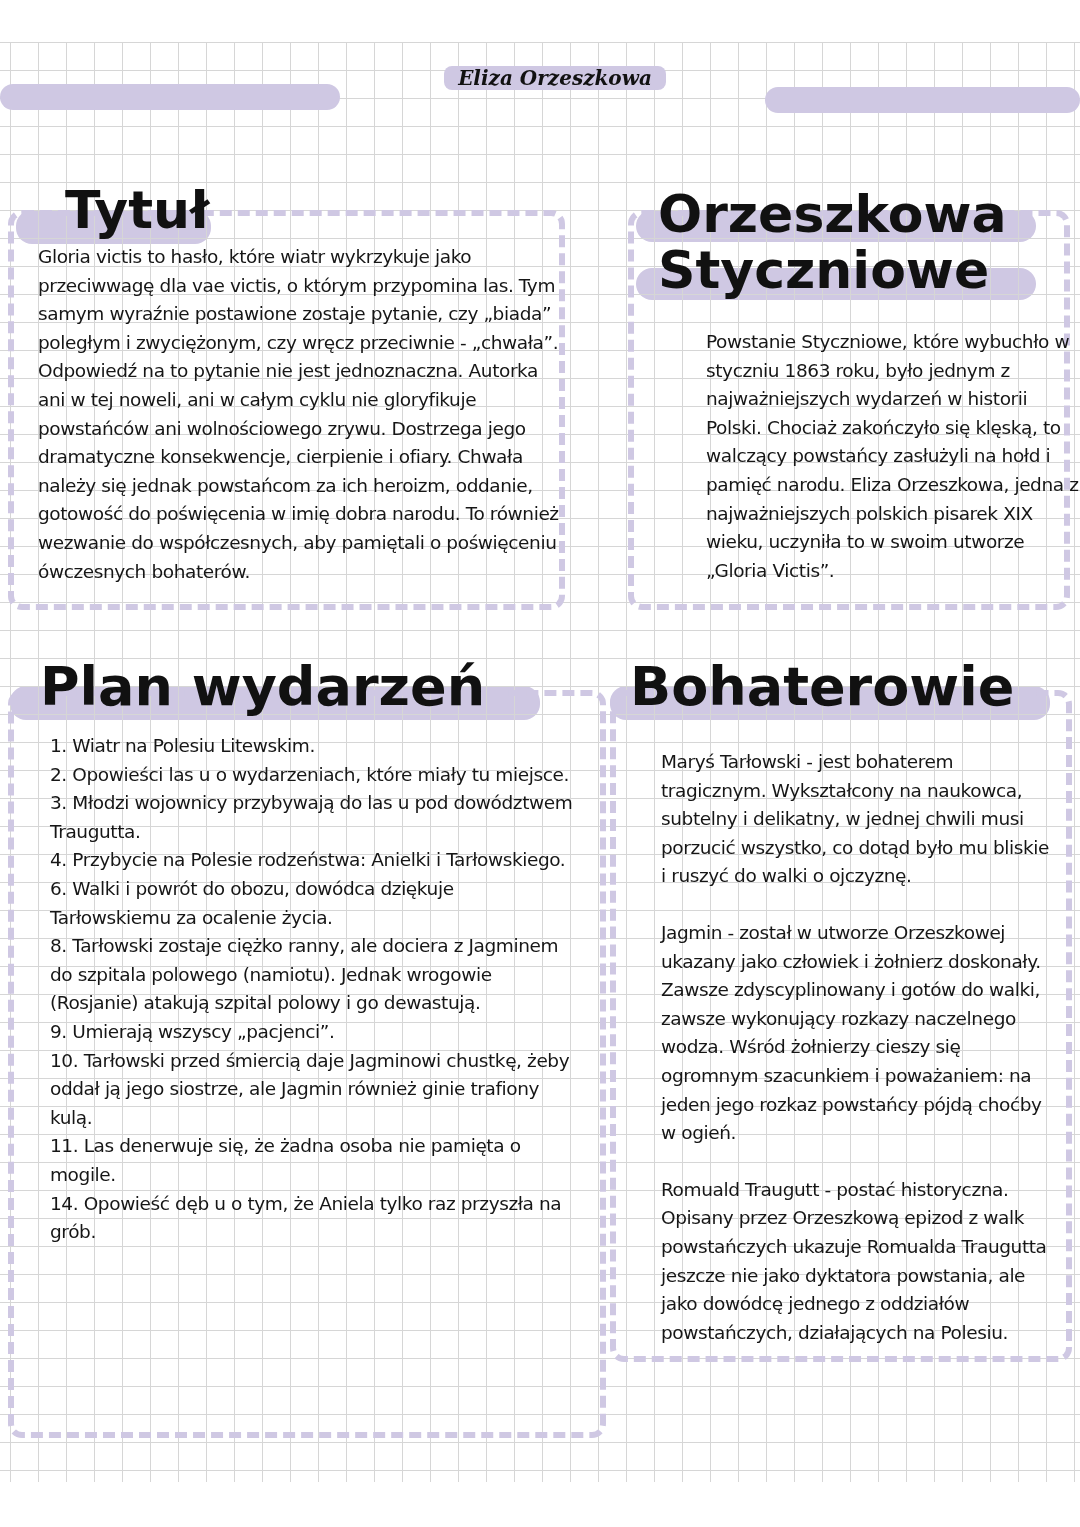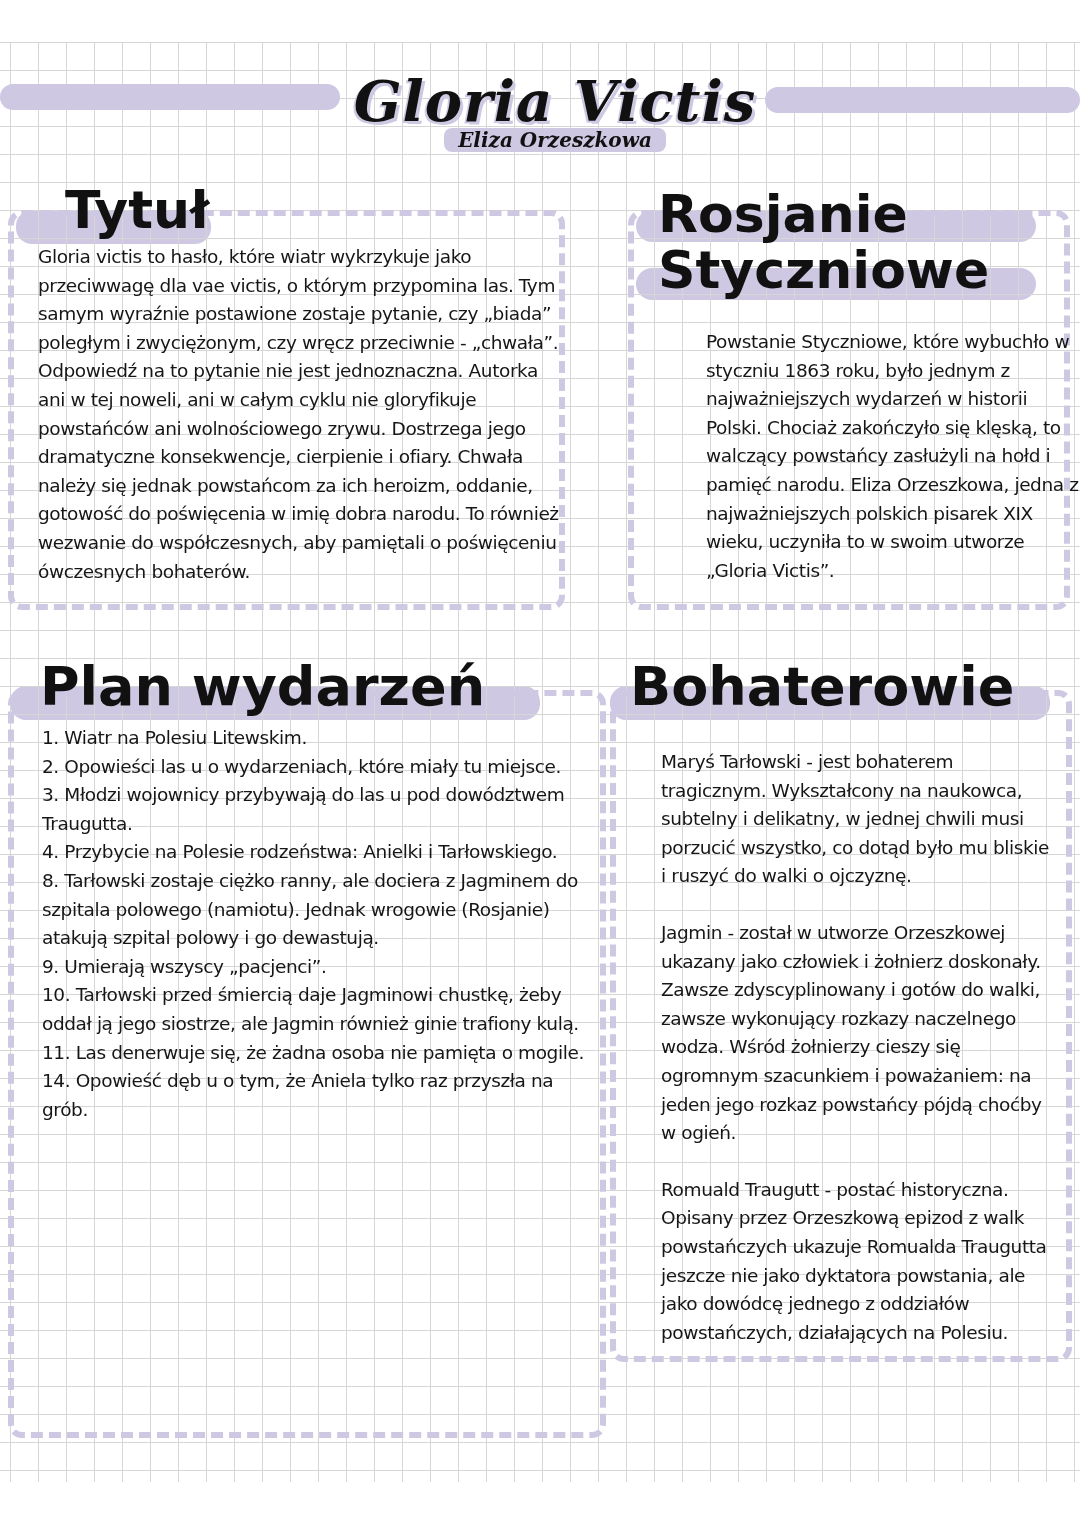--- a/index.html
+++ b/index.html
@@ -36,68 +36,68 @@
   .heading {
     position: absolute; font-family: "DejaVu Sans", sans-serif; font-weight: bold;
     color: #111; line-height: 1.0;
   }
   .heading .pill { position: absolute; background: #cfc8e3; border-radius: 16px; z-index: -1; }
   .text {
     position: absolute; font-family: "DejaVu Sans", sans-serif; font-size: 18.5px;
     line-height: 28.6px; color: #161616; letter-spacing: -0.4px;
   }
   .text p { margin: 0; }
-  .list { margin: 0; padding: 0; list-style: none; }
+  .list { margin: 8px; padding: 0; list-style: none; }
   .list li { margin: 0; }
   .gap { height: 28px; }
 </style>
 </head>
 <body>
 
 <div class="grid"></div>
 
 <div class="bar" style="left:0; top:84px; width:340px;"></div>
 <div class="bar" style="left:765px; top:87px; width:315px;"></div>
 
 <div class="title-wrap">
-  <div class="title">Gloria Victis</div>
   <div class="subtitle">Eliza Orzeszkowa</div>
 </div>
 
 <div class="frame" style="left:8px; top:210px; width:545px; height:388px;"></div>
 <div class="heading" style="left:38px; top:184px; font-size:52px;padding-left:27px;">
   <span class="pill" style="left:-22px; top:26px; width:195px; height:34px;"></span>
   <span>Tytuł</span>
 </div>
 <div class="text" style="left:38px; top:243px; width:525px;">
   <p>Gloria victis to hasło, które wiatr wykrzykuje jako przeciwwagę dla vae victis, o którym przypomina las. Tym samym wyraźnie postawione zostaje pytanie, czy „biada” poległym i zwyciężonym, czy wręcz przeciwnie - „chwała”. Odpowiedź na to pytanie nie jest jednoznaczna. Autorka ani w tej noweli, ani w całym cyklu nie gloryfikuje powstańców ani wolnościowego zrywu. Dostrzega jego dramatyczne konsekwencje, cierpienie i ofiary. Chwała należy się jednak powstańcom za ich heroizm, oddanie, gotowość do poświęcenia w imię dobra narodu. To również wezwanie do współczesnych, aby pamiętali o poświęceniu ówczesnych bohaterów.</p>
 </div>
 
 <div class="frame" style="left:628px; top:210px; width:430px; height:388px;"></div>
 <div class="heading" style="left:658px; top:186px; font-size:52px; line-height:56px;">
   <span class="pill" style="left:-22px; top:24px; width:400px; height:32px;"></span>
   <span class="pill" style="left:-22px; top:82px; width:400px; height:32px;"></span>
-  <div>Rosjanie</div>
+  <div>Orzeszkowa</div>
   <div>Styczniowe</div>
 </div>
 <div class="text" style="left:663px; top:328px; width:380px;margin-left:43px;">
   <p>Powstanie Styczniowe, które wybuchło w styczniu 1863 roku, było jednym z najważniejszych wydarzeń w historii Polski. Chociaż zakończyło się klęską, to walczący powstańcy zasłużyli na hołd i pamięć narodu. Eliza Orzeszkowa, jedna z najważniejszych polskich pisarek XIX wieku, uczyniła to w swoim utworze „Gloria Victis”.</p>
 </div>
 
 <div class="frame" style="left:8px; top:690px; width:586px; height:736px;"></div>
 <div class="heading" style="left:40px; top:660px; font-size:54px;">
   <span class="pill" style="left:-30px; top:26px; width:530px; height:34px;"></span>
   <span>Plan wydarzeń</span>
 </div>
 <div class="text" style="left:42px; top:724px; width:545px;">
   <ul class="list">
     <li>1. Wiatr na Polesiu Litewskim.</li>
     <li>2. Opowieści las u o wydarzeniach, które miały tu miejsce.</li>
     <li>3. Młodzi wojownicy przybywają do las u pod dowództwem Traugutta.</li>
     <li>4. Przybycie na Polesie rodzeństwa: Anielki i Tarłowskiego.</li>
+    <li>6. Walki i powrót do obozu, dowódca dziękuje Tarłowskiemu za ocalenie życia.</li>
     <li>8. Tarłowski zostaje ciężko ranny, ale dociera z Jagminem do szpitala polowego (namiotu). Jednak wrogowie (Rosjanie) atakują szpital polowy i go dewastują.</li>
     <li>9. Umierają wszyscy „pacjenci”.</li>
     <li>10. Tarłowski przed śmiercią daje Jagminowi chustkę, żeby oddał ją jego siostrze, ale Jagmin również ginie trafiony kulą.</li>
     <li>11. Las denerwuje się, że żadna osoba nie pamięta o mogile.</li>
     <li>14. Opowieść dęb u o tym, że Aniela tylko raz przyszła na grób.</li>
   </ul>
 </div>
 
 <div class="frame" style="left:610px; top:690px; width:450px; height:660px;"></div>
 <div class="heading" style="left:630px; top:660px; font-size:54px;">

